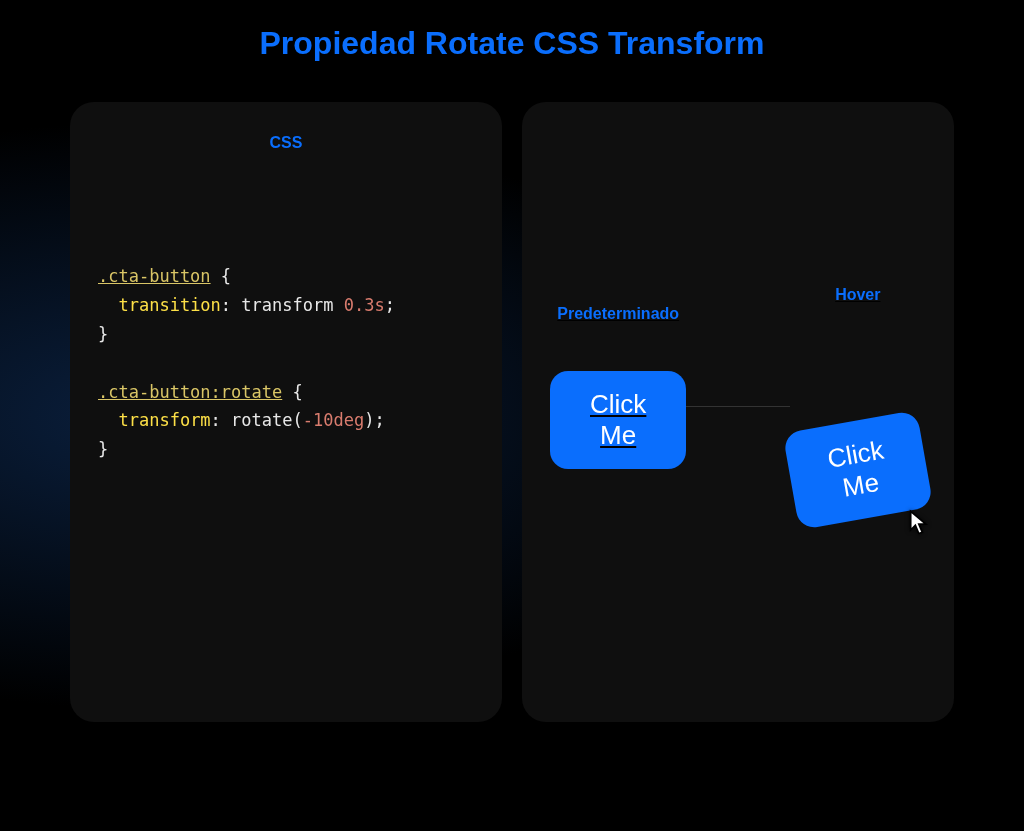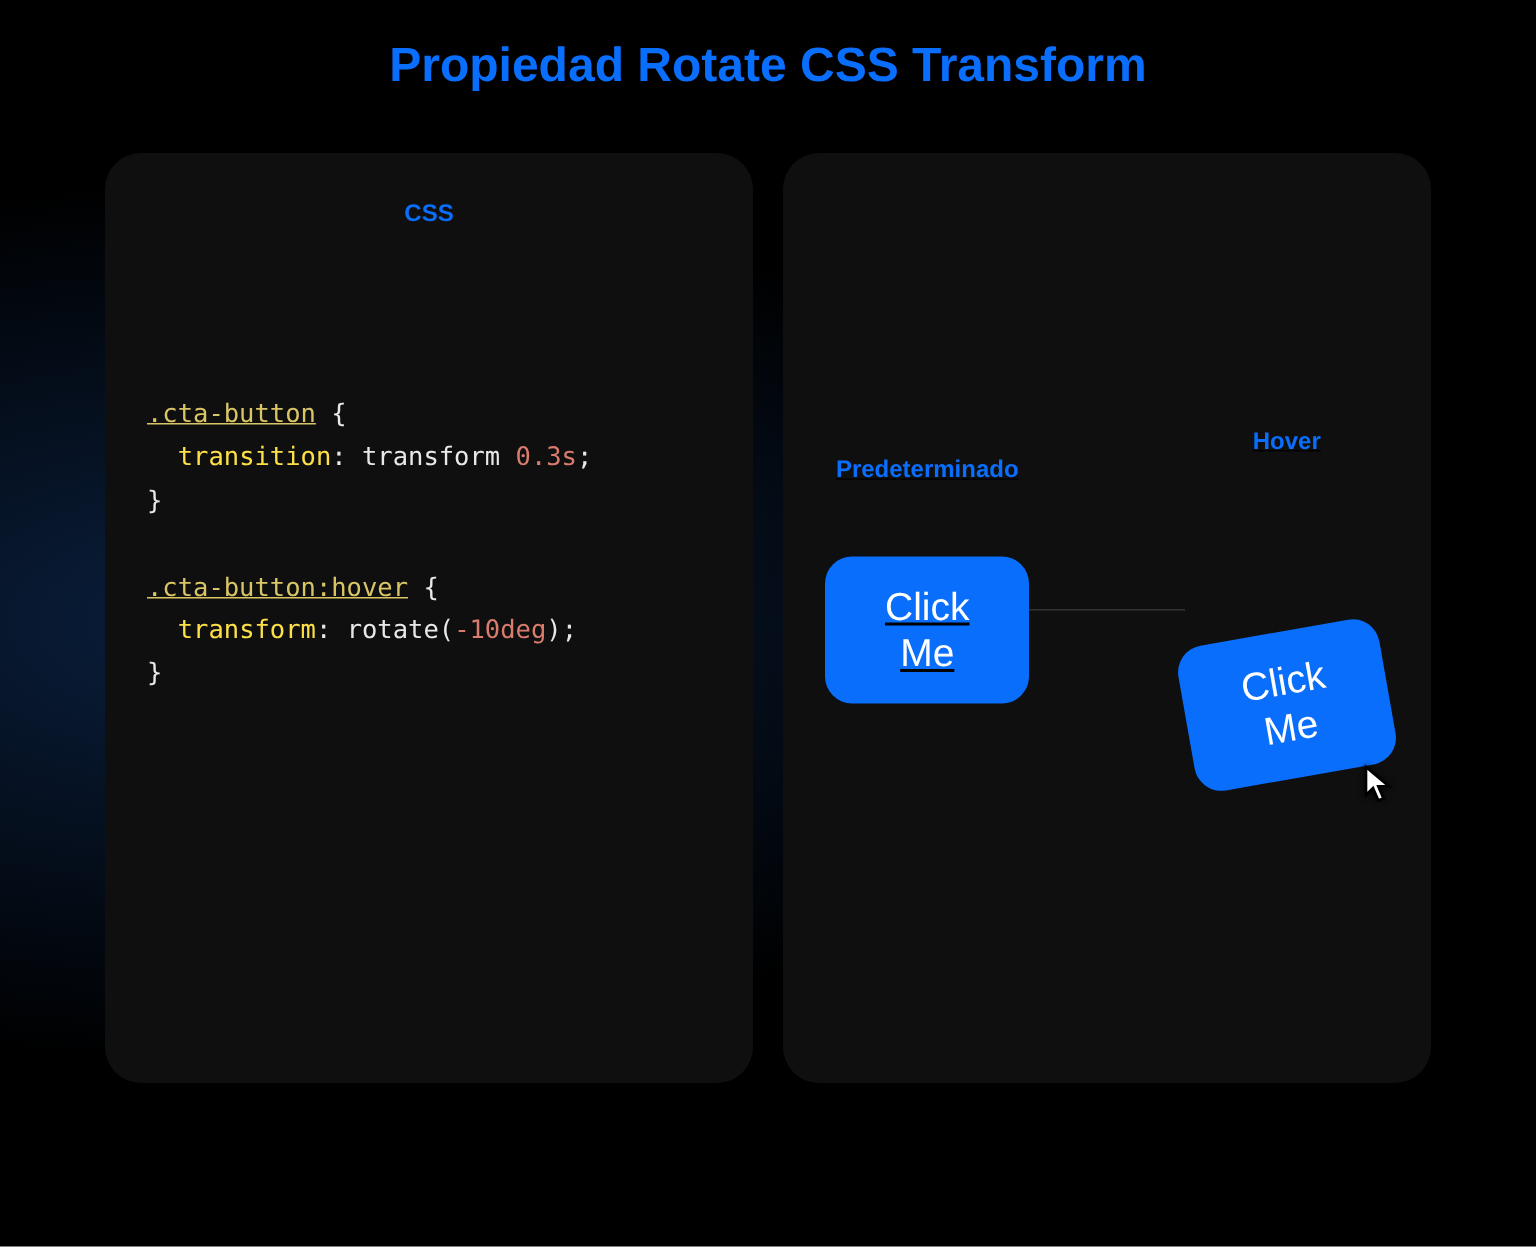--- a/index.html
+++ b/index.html
@@ -115,21 +115,21 @@
 <h1 class="page-title">Propiedad Rotate CSS Transform</h1>
 
 <div class="cards-container">
 
   <div class="card">
     <div class="card-label">CSS</div>
     <div class="code-area"><span class="tok-selector">.cta-button</span> <span class="tok-brace">{</span>
   <span class="tok-prop">transition</span>: <span class="tok-value">transform</span> <span class="tok-number">0.3s</span>;
 <span class="tok-brace">}</span>
 
-<span class="tok-selector">.cta-button:hover</span> <span class="tok-brace">{</span>
+<span class="tok-selector">.cta-button:rotate</span> <span class="tok-brace">{</span>
   <span class="tok-prop">transform</span>: <span class="tok-func">rotate</span>(<span class="tok-number">-10deg</span>);
 <span class="tok-brace">}</span></div>
   </div>
 
   <div class="card preview-section">
     <div class="preview-block">
       <div class="card-label">Predeterminado</div>
       <button class="cta-button">Click Me</button>
     </div>
 

